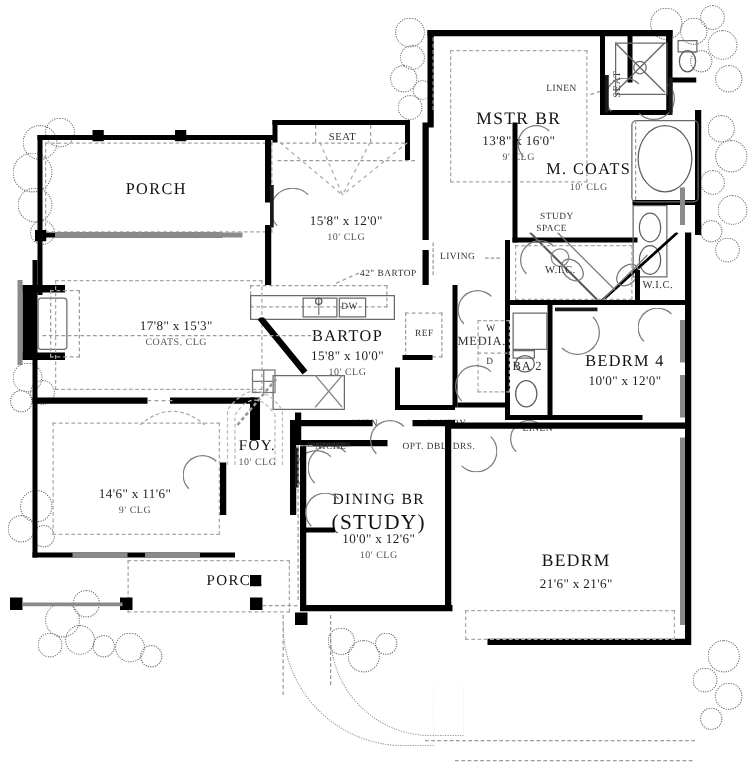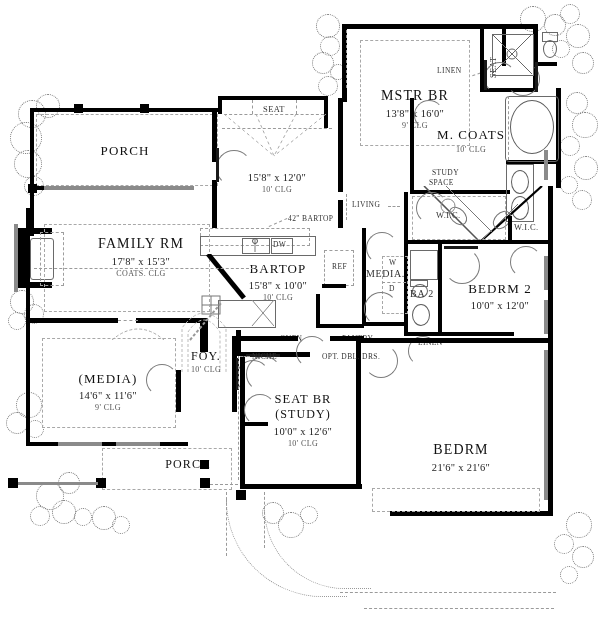--- a/index.html
+++ b/index.html
@@ -266,21 +266,21 @@
   </div>
 
   <div class="tag sm" style="left:352px;top:200px;">LIVING</div>
   <div class="dash" style="left:388px;top:206px;width:12px;"></div>
   <div class="dashv" style="left:346px;top:194px;height:26px;"></div>
 
   <div>
     <div class="wall" style="left:438px;top:244px;width:4px;height:92px;"></div>
     <div class="wall" style="left:404px;top:332px;width:110px;height:4px;"></div>
     <div class="lbl rm-name" style="left:452px;top:282px;width:96px;">
-      <span>BEDRM 2</span>
+      <span>BEDRM 4</span>
     </div>
     <div class="lbl rm-dim" style="left:452px;top:300px;width:96px;">
       <span>10'0" x 12'0"</span>
     </div>
     <div class="swing2" style="left:444px;top:248px;width:34px;height:34px;"></div>
     <div class="wall-thin" style="left:444px;top:246px;width:34px;height:3px;"></div>
     <div class="swing" style="left:510px;top:246px;width:30px;height:30px;"></div>
 
     <div class="gwall" style="left:544px;top:256px;width:4px;height:34px;"></div>
     <div class="gwall" style="left:544px;top:300px;width:4px;height:34px;"></div>
@@ -352,23 +352,20 @@
     <div class="wall" style="left:316px;top:324px;width:48px;height:4px;"></div>
 
     <svg style="position:absolute;left:196px;top:286px;width:40px;height:44px;">
       <rect x="6" y="10" width="18" height="18" fill="none" stroke="#777"></rect>
       <line x1="6" y1="19" x2="24" y2="19" stroke="#777"></line>
       <line x1="15" y1="10" x2="15" y2="28" stroke="#777"></line>
     </svg>
   </div>
 
   <div class="dashbox" style="left:44px;top:224px;width:164px;height:86px;"></div>
-  <div class="lbl rm-name big" style="left:66px;top:236px;width:150px;">
-    <span>FAMILY RM</span>
-  </div>
   <div class="lbl rm-dim" style="left:66px;top:256px;width:150px;">
     <span>17'8" x 15'3"</span>
   </div>
   <div class="lbl rm-clg" style="left:66px;top:270px;width:150px;">
     <span>COATS. CLG</span>
   </div>
 
   <div class="wall" style="left:26px;top:318px;width:92px;height:5px;"></div>
   <div class="wall" style="left:136px;top:318px;width:68px;height:5px;"></div>
   <div class="wall" style="left:200px;top:318px;width:8px;height:34px;"></div>
@@ -390,23 +387,20 @@
     <div class="lbl rm-clg" style="left:176px;top:366px;width:60px;">
       <span>10' CLG</span>
     </div>
     <div class="wall" style="left:176px;top:370px;width:5px;height:42px;"></div>
     <div class="wall" style="left:232px;top:336px;width:5px;height:76px;"></div>
     <div class="swing" style="left:236px;top:360px;width:32px;height:32px;"></div>
     <div class="wall-thin" style="left:236px;top:358px;width:3px;height:32px;"></div>
   </div>
 
   <div class="dashbox" style="left:42px;top:338px;width:132px;height:88px;"></div>
-  <div class="lbl rm-name" style="left:44px;top:372px;width:128px;">
-    <span>(MEDIA)</span>
-  </div>
   <div class="lbl rm-dim" style="left:44px;top:390px;width:128px;">
     <span>14'6" x 11'6"</span>
   </div>
   <div class="lbl rm-clg" style="left:44px;top:404px;width:128px;">
     <span>9' CLG</span>
   </div>
   <div class="swing" style="left:146px;top:364px;width:30px;height:30px;"></div>
   <div class="gwall" style="left:58px;top:442px;width:44px;height:4px;"></div>
   <div class="gwall" style="left:116px;top:442px;width:44px;height:4px;"></div>
 
@@ -423,23 +417,23 @@
     <div class="gwall" style="left:18px;top:482px;width:80px;height:3px;"></div>
     <div class="dash" style="left:210px;top:484px;width:28px;"></div>
   </div>
 
   <div>
     <div class="wall" style="left:240px;top:352px;width:5px;height:136px;"></div>
     <div class="wall" style="left:240px;top:352px;width:70px;height:5px;"></div>
     <div class="wall" style="left:356px;top:338px;width:5px;height:150px;"></div>
     <div class="wall" style="left:240px;top:484px;width:122px;height:5px;"></div>
     <div class="lbl rm-name" style="left:248px;top:392px;width:110px;font-size:12.5px;">
-      <span>SEAT BR</span>
-    </div>
-    <div class="lbl rm-name" style="left:248px;top:408px;width:110px;font-size:12px;">
+      <span>DINING BR</span>
+    </div>
+    <div class="lbl rm-name" style="left:248px;top:408px;width:110px;font-size:17px;">
       <span>(STUDY)</span>
     </div>
     <div class="lbl rm-dim" style="left:248px;top:426px;width:110px;">
       <span>10'0" x 12'6"</span>
     </div>
     <div class="lbl rm-clg" style="left:248px;top:440px;width:110px;">
       <span>10' CLG</span>
     </div>
     <div class="swing" style="left:246px;top:356px;width:34px;height:34px;"></div>
     <div class="wall-thin" style="left:246px;top:354px;width:34px;height:3px;"></div>

